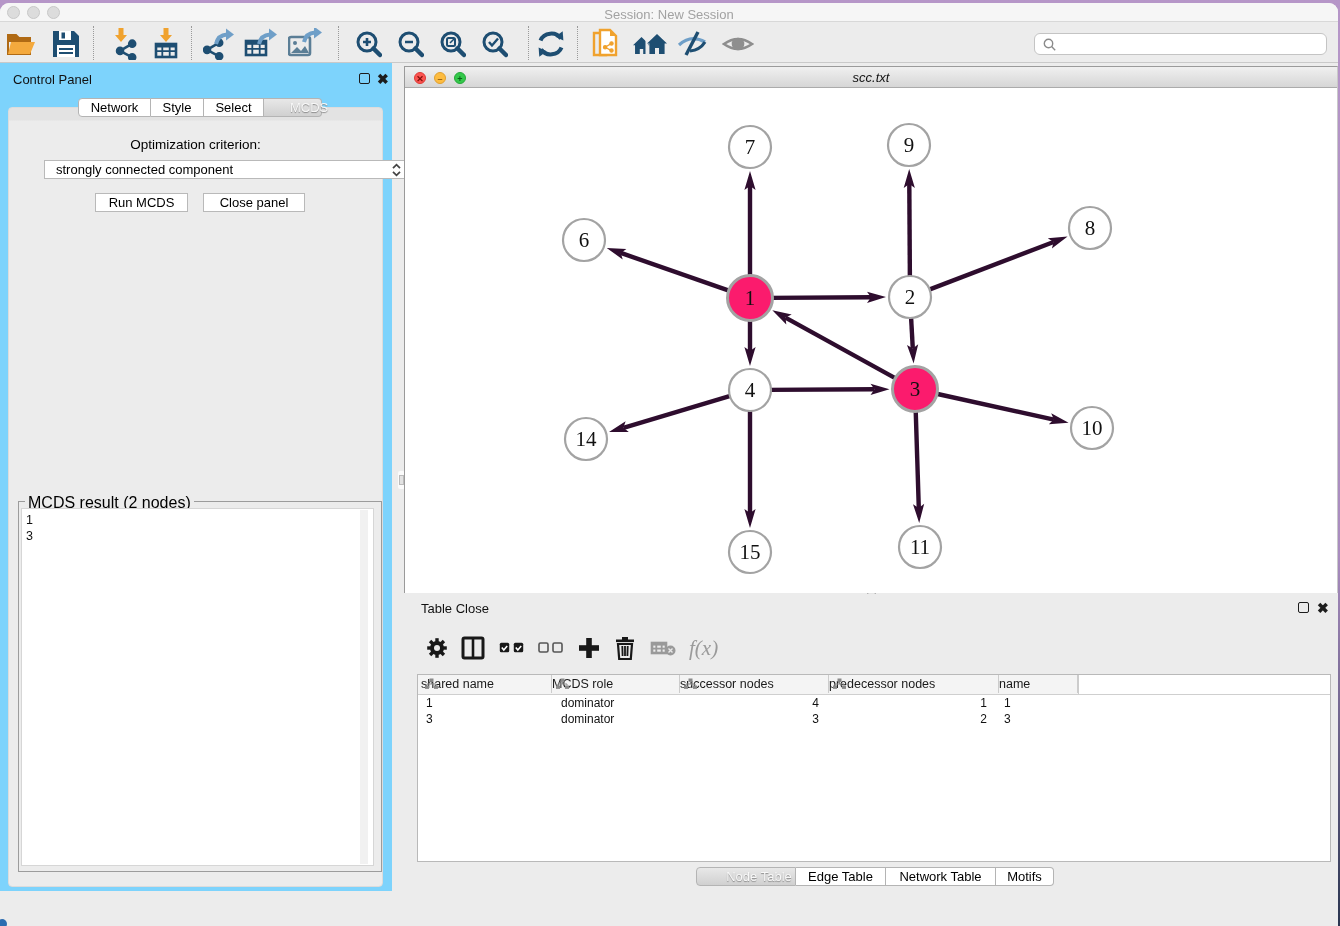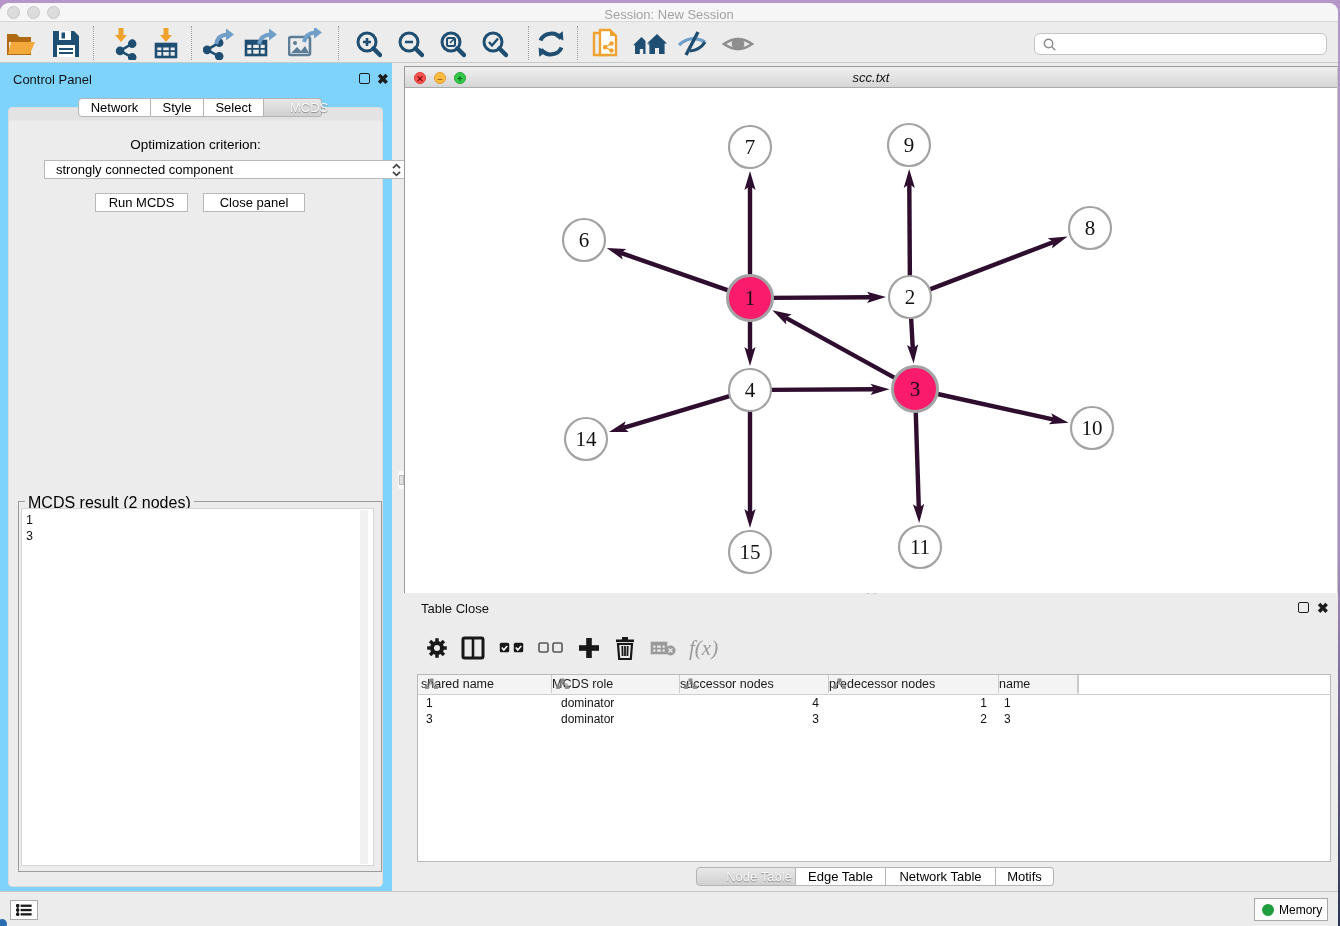--- a/index.html
+++ b/index.html
@@ -386,33 +386,14 @@
     <div class="cell" style="left:586px;top:36.5px;">3</div>
   </div>
   <div class="tabs" style="left:290px;top:273px;">
     <div class="tab sel first" style="width:100px">Node Table</div>
         <div class="tab" style="width:90px">Edge Table</div>
         <div class="tab" style="width:110px">Network Table</div>
         <div class="tab last" style="width:58px">Motifs</div>
   </div>
  </div>
 
- <div class="statusbar">
-   <div style="position:absolute;left:10px;top:8px;width:28px;height:20px;background:#fdfdfd;border:1px solid #ababab;">
-     <svg width="16" height="12" style="position:absolute;left:5px;top:3px" viewBox="0 0 16 12">
-          <g fill="#1a1a1a">
-            <rect x="1.2" y="1.7" width="1.2" height="8.6"></rect>
-            <circle cx="1.7" cy="1.7" r="1.8"></circle>
-            <circle cx="1.7" cy="6" r="1.8"></circle>
-            <circle cx="1.7" cy="10.3" r="1.8"></circle>
-            <rect x="4.6" y="0.6" width="11" height="2.3"></rect>
-            <rect x="4.6" y="4.9" width="11" height="2.3"></rect>
-            <rect x="4.6" y="9.2" width="11" height="2.3"></rect>
-          </g>
-        </svg>
-   </div>
-   <div style="position:absolute;right:10px;top:6px;width:74px;height:23px;background:#fdfdfd;border:1px solid #a8a8a8;font-size:12px;color:#000;">
-     <span style="position:absolute;left:7px;top:5px;width:12px;height:12px;border-radius:50%;background:#1e9e3e;"></span>
-     <span style="position:absolute;left:24px;top:4px;">Memory</span>
-   </div>
- </div>
 </div>
 <div style="position:absolute;left:-3px;top:919px;width:10px;height:10px;border-radius:50%;background:#2b6cb0;"></div>
 
 </body></html>

